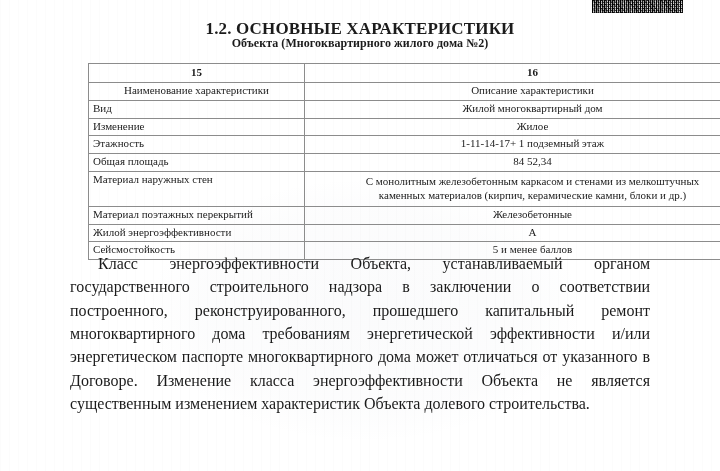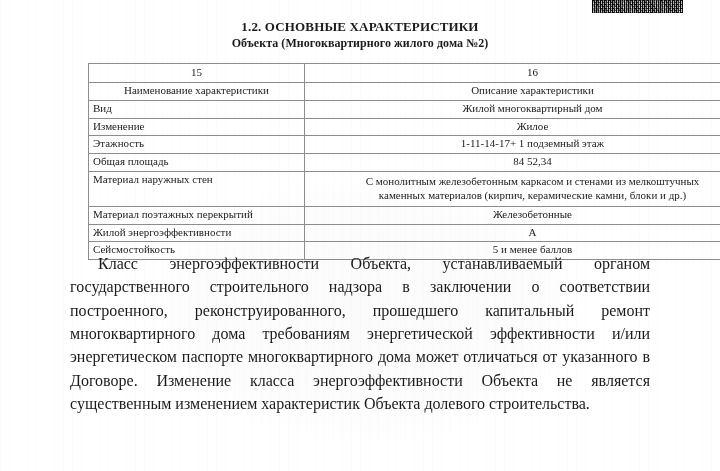--- a/index.html
+++ b/index.html
@@ -85,21 +85,21 @@
   }
 
   
   .doc-title {
     position: absolute;
     left: 0;
     right: 0;
     top: 19px;
     text-align: center;
     font-weight: bold;
-    font-size: 13px;
+    font-size: 17px;
     letter-spacing: 0.15px;
   }
   .doc-subtitle {
     position: absolute;
     left: 0;
     right: 0;
     top: 36px;
     text-align: center;
     font-weight: bold;
     font-size: 12px;
@@ -120,21 +120,21 @@
     border: 1px solid #8c8c8c;
     padding: 1px 4px 2px 4px;
     line-height: 1.26;
     vertical-align: top;
   }
   .col-name  { width: 207px; }
   .col-value { width: 373px; }
 
   .char-table tr.header-nums td {
     text-align: center;
-    font-weight: normal;
+    font-weight: bold;
     padding-top: 2px;
     padding-bottom: 2px;
   }
   .char-table tr.header-labels td.col-name,
   .char-table tr.header-labels td.col-value {
     text-align: center;
   }
   .char-table td.col-value {
     text-align: center;
     padding-left: 41px;

